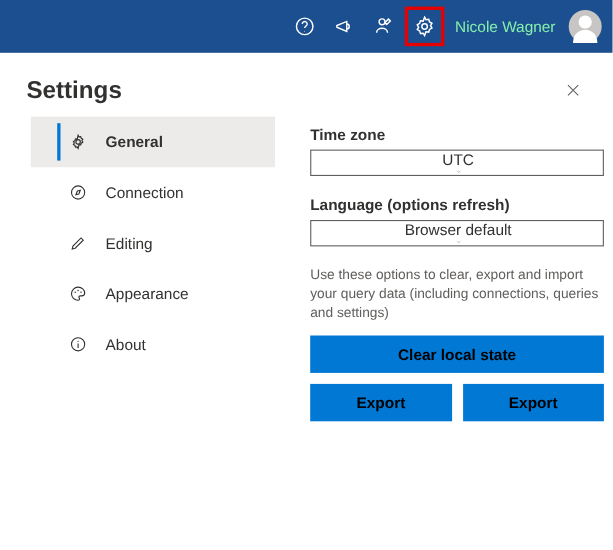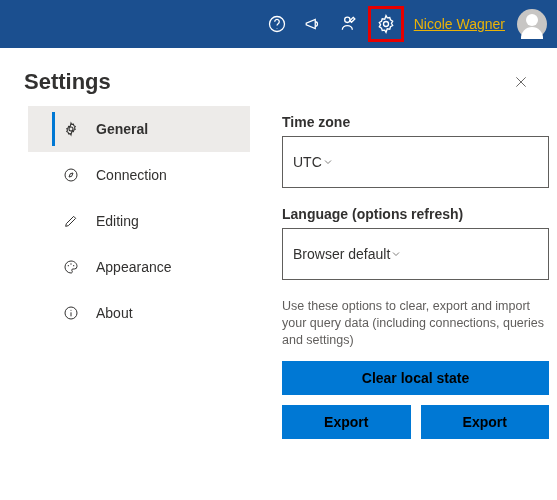--- a/index.html
+++ b/index.html
@@ -30,24 +30,23 @@
     color: #fff;
     cursor: pointer;
   }
   .topbar .ticon svg { stroke: #fff; fill: none; }
   .topbar .highlighted {
     border: 3px solid #e60000;
     width: 36px;
     height: 36px;
   }
   .topbar .username {
-    color: #eab308;
+    color: #86efac;
     font-size: 14px;
     margin: 0 10px 0 8px;
-    text-decoration: underline;
   }
   .topbar .avatar {
     width: 30px; height: 30px;
     border-radius: 50%;
     background: #c8c6c4;
     position: relative;
   }
   .topbar .avatar::before {
     content: "";
     position: absolute;
@@ -132,29 +131,30 @@
     padding: 4px 8px 0 32px;
   }
   .field-label {
     font-weight: 600;
     font-size: 14px;
     margin-bottom: 6px;
     margin-top: 4px;
   }
   .select {
     border: 1px solid #605e5c;
-    height: 52px;
+    height: 24px;
     display: flex;
     align-items: center;
     justify-content: flex-start;
     padding: 0 8px 0 10px;
     font-size: 14px;
     cursor: pointer;
     margin-bottom: 18px;
     background: #fff;
+    flex-direction: column;
   }
   .chev {
     width: 12px; height: 12px;
   }
   .sect-title {
     font-weight: 600;
     font-size: 14px;
     margin-bottom: 4px;
   }
   .helper {

